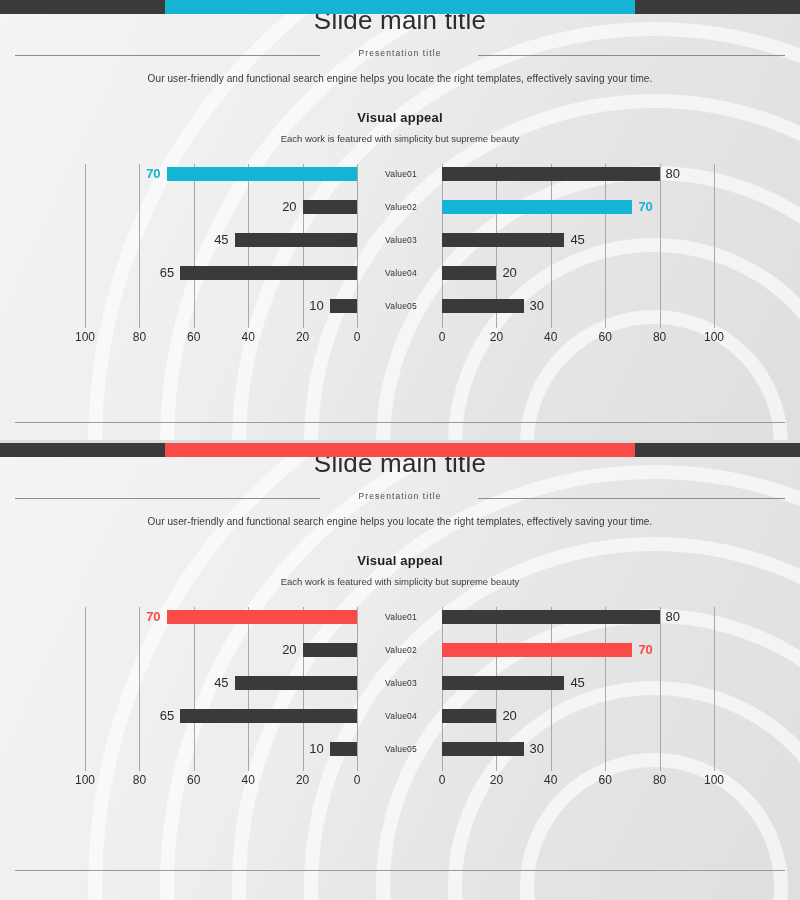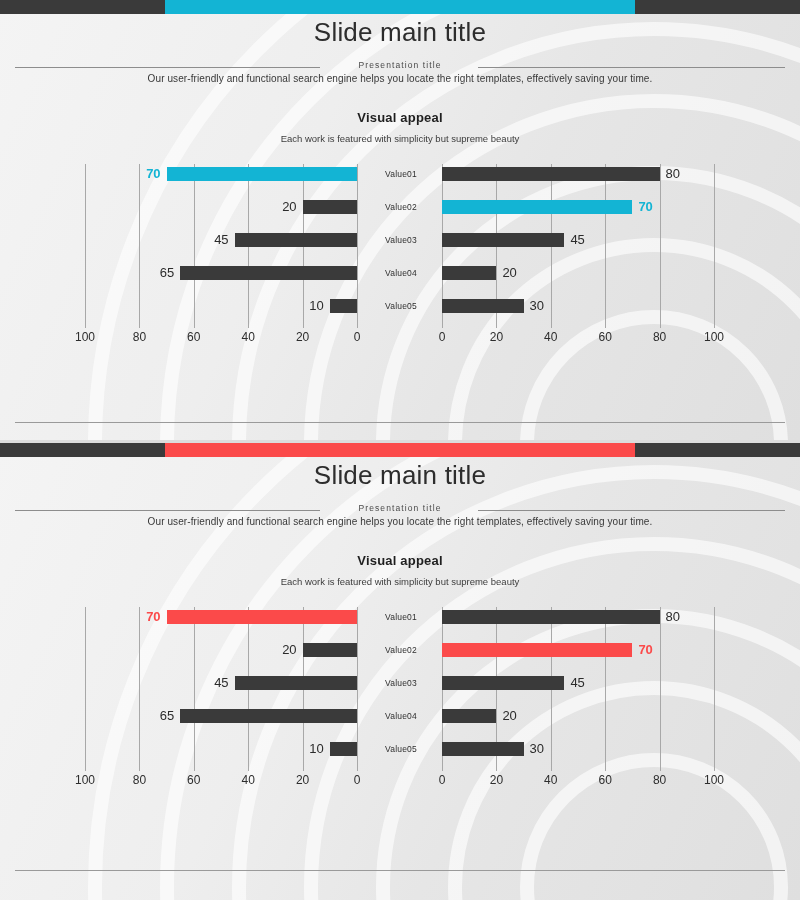--- a/index.html
+++ b/index.html
@@ -34,35 +34,35 @@
   .topbar .seg-dark{background:#3a3a3a;}
   .topbar .seg-accent{flex:0 0 470px;}
   .topbar .seg-left{flex:0 0 165px;}
   .topbar .seg-right{flex:1 1 auto;}
 
   
   .head{position:relative;z-index:3;text-align:center;}
   .main-title{
     font-size:26px;color:#2d2d2d;font-weight:400;
     letter-spacing:.2px;line-height:1;
-    padding-top:19px;
+    padding-top:7px;
   }
   .subrow{
     position:relative;margin-top:12px;height:16px;
   }
   .sub-title{
     font-size:8.5px;color:#4a4a4a;letter-spacing:1.1px;
     position:absolute;left:0;right:0;top:3px;text-align:center;
   }
   .rule{position:absolute;top:10px;height:1px;background:#8d8d8d;}
   .rule.left{left:15px;width:305px;}
   .rule.right{right:15px;width:307px;}
 
   .lead{
-    font-size:10px;color:#383838;letter-spacing:.1px;
+    margin-top:12px;font-size:10px;color:#383838;letter-spacing:.1px;
   }
 
   .sec-title{
     margin-top:26px;font-size:13px;font-weight:bold;color:#1f1f1f;
     letter-spacing:.2px;
   }
   .sec-sub{
     margin-top:8px;font-size:9.5px;color:#3c3c3c;
   }
 

